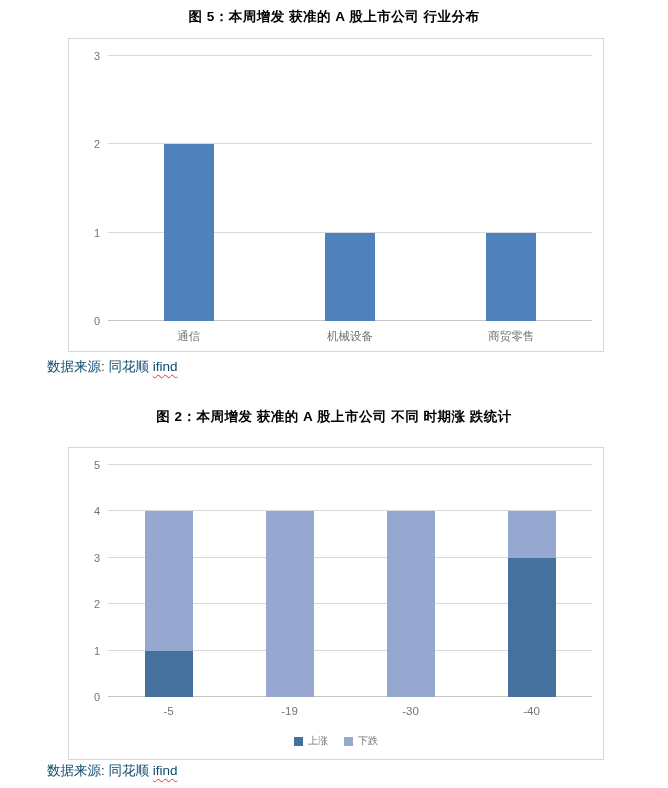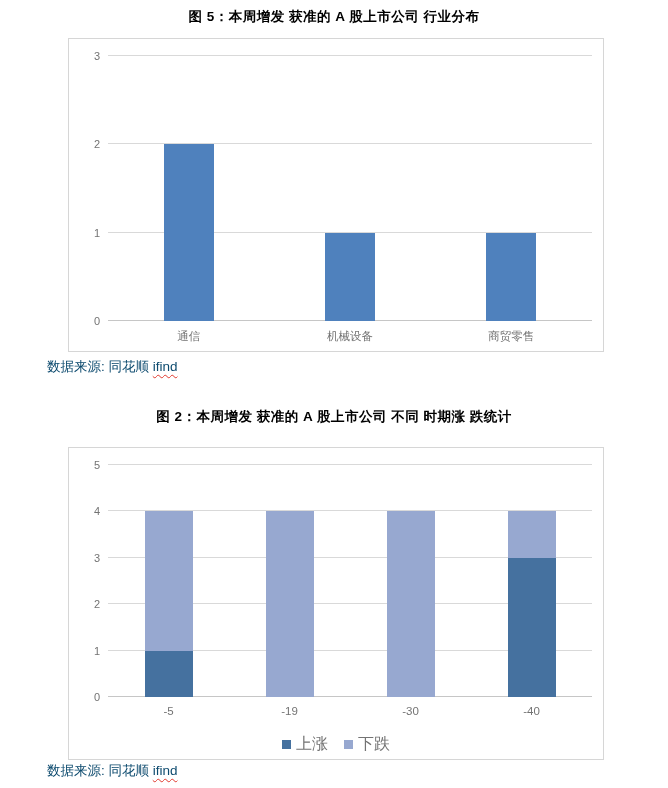--- a/index.html
+++ b/index.html
@@ -37,21 +37,21 @@
   .xlabel{
     flex:1 1 0;text-align:center;font-size:11.5px;color:var(--tick,#737373);
     white-space:nowrap;
   }
   .legend{
     position:absolute;left:0;right:0;display:flex;justify-content:center;
     gap:16px;align-items:center;
   }
   .legend-item{display:flex;align-items:center;gap:5px;}
   .legend-swatch{width:9px;height:9px;display:inline-block;}
-  .legend-label{font-size:16px;color:var(--tick,#737373);}
+  .legend-label{font-size:10px;color:var(--tick,#737373);}
   .source-note{
     position:absolute;left:47px;font-size:13.5px;color:#0c4a6e;white-space:nowrap;
   }
   #source1{top:358px;}
   #source2{top:762px;}
   .brand-misspell{
     text-decoration-line:underline;
     text-decoration-style:wavy;
     text-decoration-color:#e03a2f;
     text-decoration-thickness:1px;

